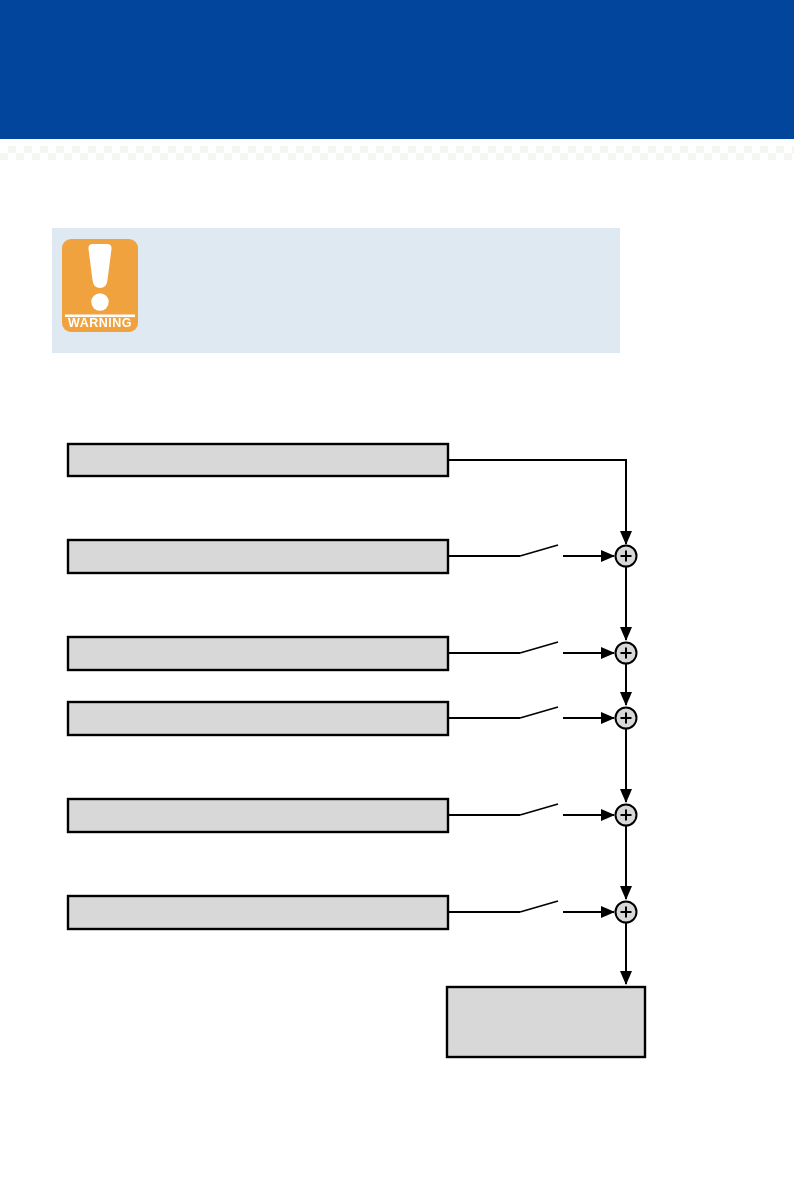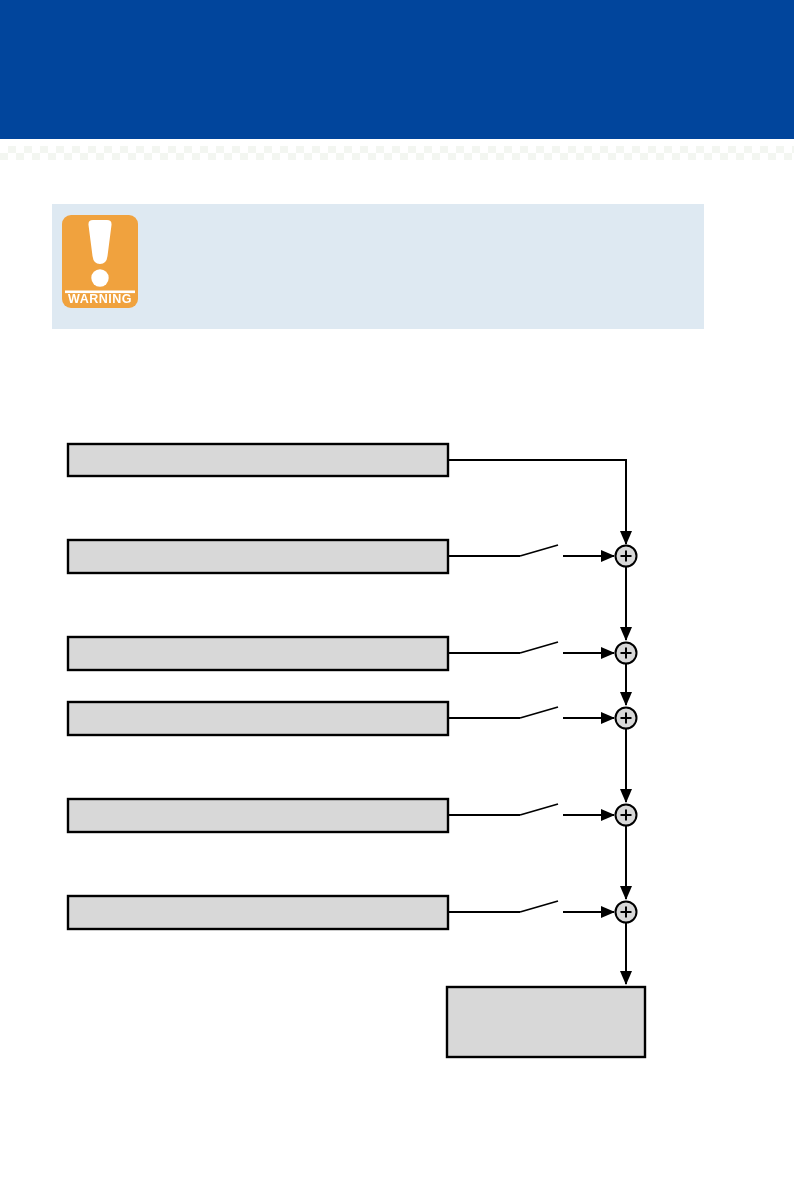--- a/index.html
+++ b/index.html
@@ -22,21 +22,21 @@
     position:absolute;left:0;top:0;width:794px;height:139px;
     background:var(--header-blue);
   }
   .divider-pattern{
     position:absolute;left:0;top:146px;width:794px;height:14px;
     background-image:conic-gradient(var(--pattern) 90deg, transparent 90deg 180deg, var(--pattern) 180deg 270deg, transparent 270deg);
     background-size:16px 14px;
     background-position:0 0;
   }
   .warning-panel{
-    position:absolute;left:52px;top:204px;width:652px;height:125px;
+    position:absolute;left:52px;top:228px;width:568px;height:125px;
     background:var(--panel-bg);
   }
   .warning-badge{
     position:absolute;left:10px;top:11px;width:76px;height:93px;
     background:var(--badge-orange);
     border-radius:9px;
   }
   .warning-badge svg{position:absolute;left:0;top:0;}
   .warning-label{
     position:absolute;left:0;bottom:1px;width:100%;height:15px;

